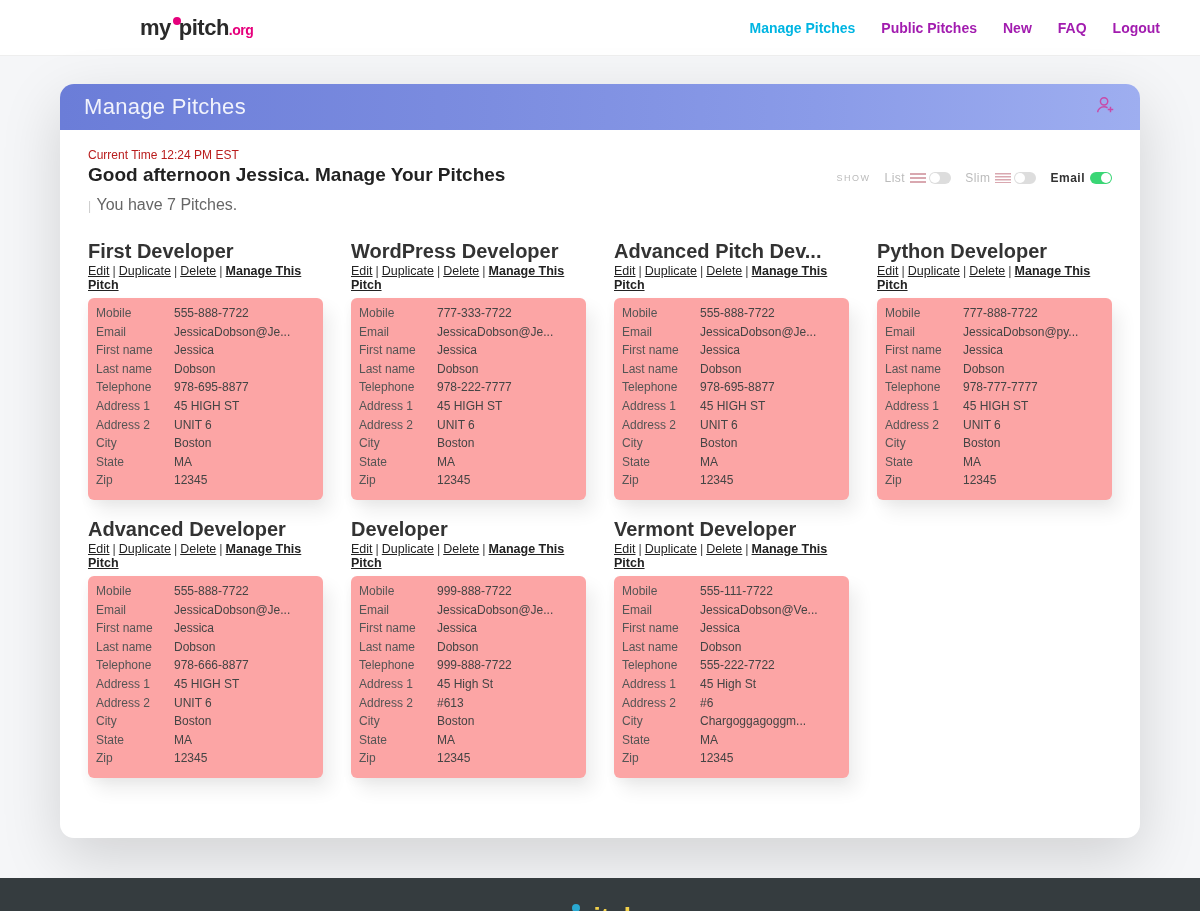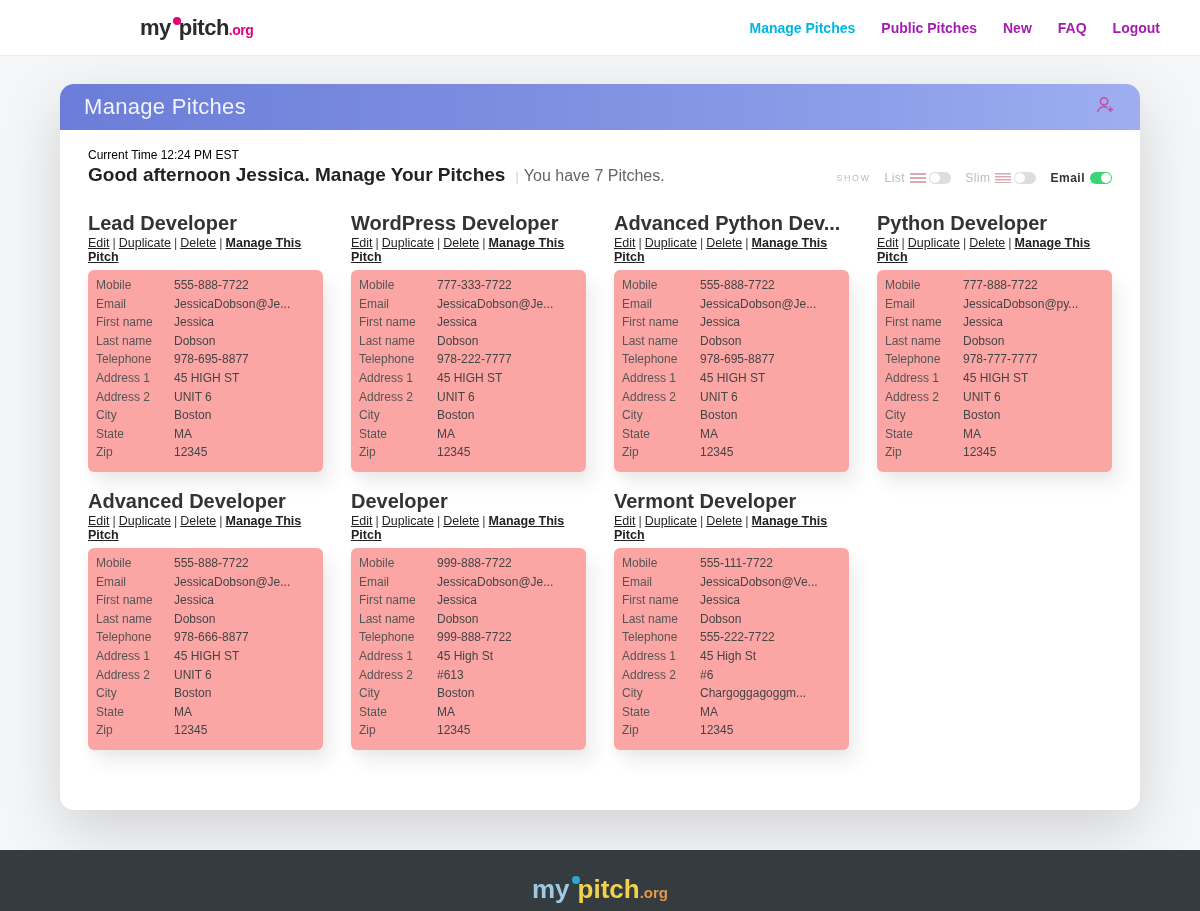--- a/index.html
+++ b/index.html
@@ -12,23 +12,23 @@
 .logo .org { color: #e6007c; font-size: 14px; font-weight:700;}
 .nav { display: flex; gap: 26px; font-weight: 700; font-size: 14px; }
 .nav a { text-decoration: none; color: #a21caf; cursor:pointer;}
 .nav a.active { color: #00b5e2; }
 .page-wrap { padding: 28px 60px 40px; }
 .panel { background: #fff; border-radius: 14px; box-shadow: 0 20px 60px rgba(0,0,0,0.15); overflow: hidden; }
 .panel-header { background: linear-gradient(90deg, #6b7dd8 0%, #7c8de0 40%, #8a9be8 70%, #9eaef0 100%); color: #fff; padding: 12px 24px; display:flex; align-items:center; justify-content:space-between; height:46px;}
 .panel-title { font-size: 22px; font-weight: 400; color: rgba(255,255,255,0.9); letter-spacing:0.3px;}
 .user-icon { color: #e6007c; }
 .panel-body { padding: 18px 28px 60px; }
-.time-line { font-size: 12px; color: #000000; margin-bottom: 2px; }
+.time-line { font-size: 12px; color: #b91c1c; margin-bottom: 2px; }
 .greet-row { display:flex; align-items:baseline; justify-content:space-between; flex-wrap:wrap;}
-.greet-left { display:flex; align-items:baseline; gap:10px; flex-wrap:wrap;}
+.greet-left { display:flex; align-items:baseline; gap:10px; flex-wrap:wrap;flex-direction:column;}
 .greeting { font-size: 19px; font-weight: 800; color: #222; }
 .subgreet { font-size: 16px; color: #666; font-weight:400;}
 .subgreet::before { content:"| "; color:#ccc; font-size:12px; margin-right:2px;}
 .view-switch { display:flex; align-items:center; gap:14px; font-size:12px; color:#bbb; letter-spacing:0.5px;}
 .show-lbl { font-size:9px; letter-spacing:1.5px; color:#bbb;}
 .vopt { display:flex; align-items:center; gap:5px; cursor:pointer;}
 .vopt.active { color:#333; font-weight:600;}
 .toggle { display:inline-block; width:22px; height:12px; border-radius:7px; background:#3ad675; position:relative;}
 .toggle::after{content:"";position:absolute;right:1px;top:1px;width:10px;height:10px;background:#fff;border-radius:50%;}
 .toggle.off{background:#ddd;}
@@ -114,21 +114,21 @@
           </span>
           <span class="vopt active">
             <span>Email</span>
             <span class="toggle"></span>
           </span>
         </div>
       </div>
 
       <div class="cards" id="cards">
           <div>
-            <div class="card-title">Lead Developer</div>
+            <div class="card-title">First Developer</div>
             <div class="card-actions"><a>Edit</a><span class="sep">|</span><a>Duplicate</a><span class="sep">|</span><a>Delete</a><span class="sep">|</span><a class="mng">Manage This Pitch</a></div>
             <div class="card-details">
               <div class="row">
                 <span class="lbl">Mobile</span>
                 <span class="val">555-888-7722</span>
               </div>
               <div class="row">
                 <span class="lbl">Email</span>
                 <span class="val">JessicaDobson@Je...</span>
               </div>
@@ -206,21 +206,21 @@
                 <span class="lbl">State</span>
                 <span class="val">MA</span>
               </div>
               <div class="row">
                 <span class="lbl">Zip</span>
                 <span class="val">12345</span>
               </div>
             </div>
           </div>
           <div>
-            <div class="card-title">Advanced Python Dev...</div>
+            <div class="card-title">Advanced Pitch Dev...</div>
             <div class="card-actions"><a>Edit</a><span class="sep">|</span><a>Duplicate</a><span class="sep">|</span><a>Delete</a><span class="sep">|</span><a class="mng">Manage This Pitch</a></div>
             <div class="card-details">
               <div class="row">
                 <span class="lbl">Mobile</span>
                 <span class="val">555-888-7722</span>
               </div>
               <div class="row">
                 <span class="lbl">Email</span>
                 <span class="val">JessicaDobson@Je...</span>
               </div>

